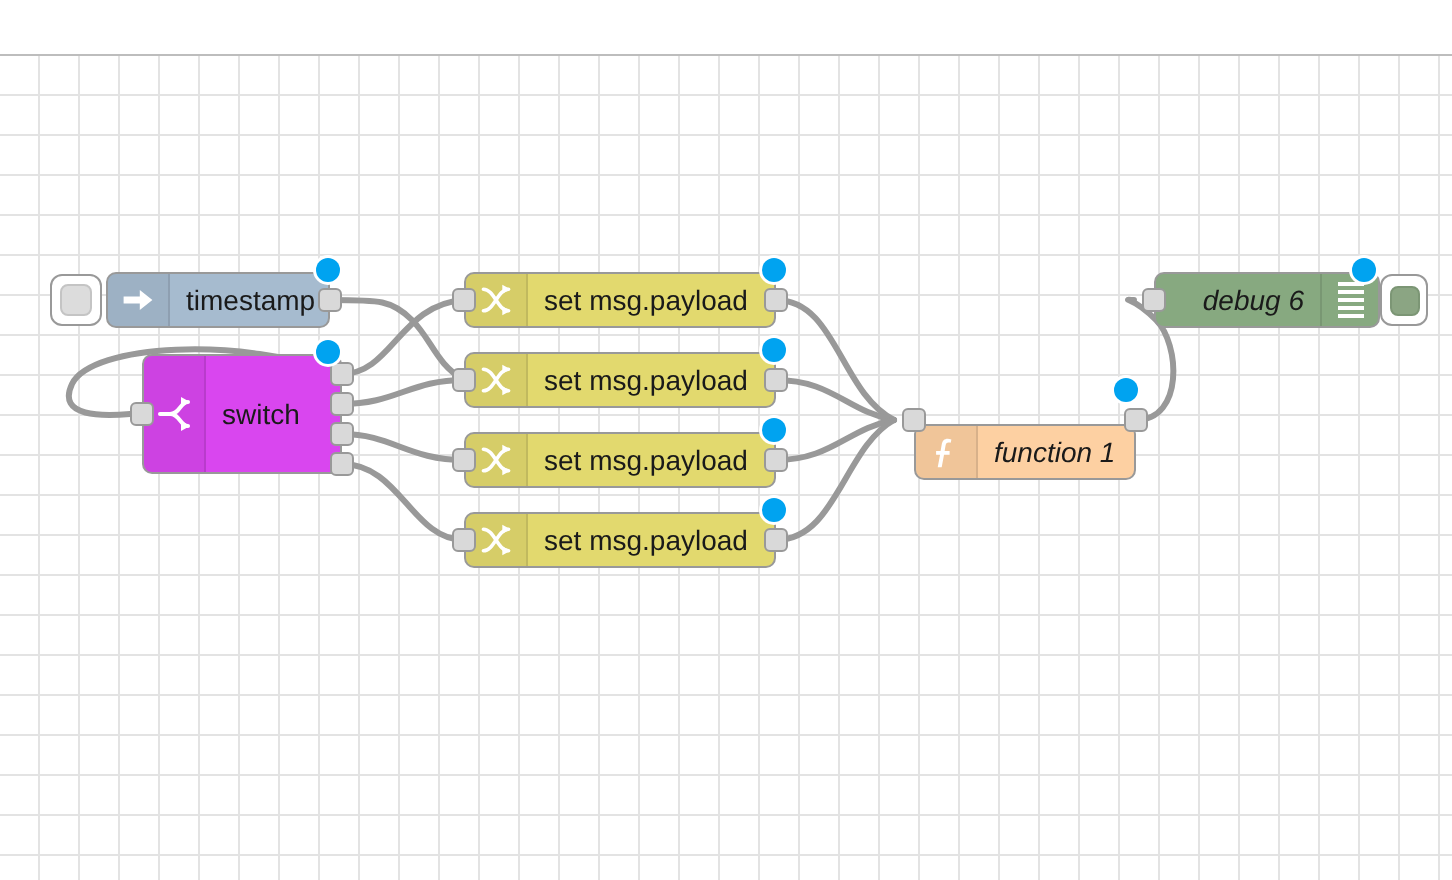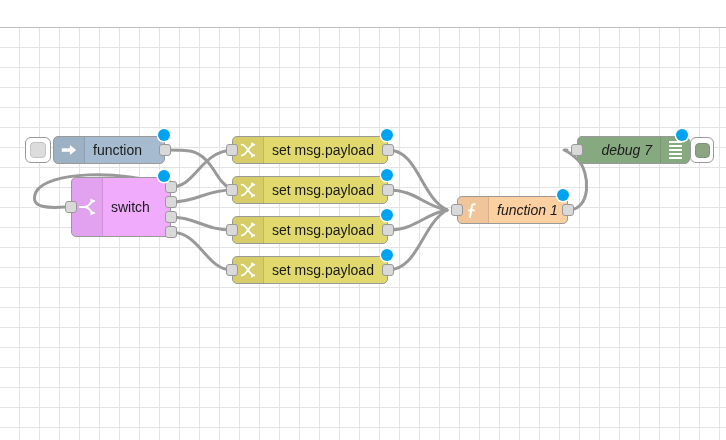--- a/index.html
+++ b/index.html
@@ -83,21 +83,21 @@
     font-size: 14px;
     color: #1a1a1a;
     white-space: nowrap;
     overflow: hidden;
   }
   .node-label-cell.italic { font-style: italic; }
   .node-label-cell.right  { justify-content: flex-end; }
 
   
   .n-inject   { background: #a6bbcf; }
-  .n-switch   { background: #f0abfc; }
+  .n-switch   { background: #d946ef; }
   .n-change   { background: #e2d96e; text-align: center; }
   .n-function { background: #fdd0a2; }
   .n-debug    { background: #87a980; }
 
   
   .port {
     position: absolute;
     width: 12px;
     height: 12px;
     box-sizing: border-box;
@@ -218,21 +218,21 @@
   <div class="inject-button" style="left:25px; top:137px;">
     <span class="inner"></span>
   </div>
 
   <div class="node n-inject" id="node-inject" style="left:53px; top:136px; width:112px; height:28px;">
     <div class="node-icon-cell">
       <svg class="icon-svg" width="18" height="18" viewBox="0 0 20 20" aria-hidden="true">
         <path d="M2 8 h9 V4.5 L18 10 L11 15.5 V12 H2 Z" fill="#ffffff"></path>
       </svg>
     </div>
-    <div class="node-label-cell">function</div>
+    <div class="node-label-cell">timestamp</div>
   </div>
   <div class="port" style="left:159px; top:144px;"></div>
   <div class="status-dot" style="left:158px; top:129px;"></div>
 
   <div class="node n-switch" id="node-switch" style="left:71px; top:177px; width:100px; height:60px;">
     <div class="node-icon-cell">
       <svg class="icon-svg" width="20" height="20" viewBox="0 0 20 20" aria-hidden="true">
         <g stroke="#ffffff" stroke-width="2" fill="none" stroke-linecap="round">
           <path d="M3 10 H8"></path>
           <path d="M8 10 C13 10 13 4 17 4"></path>
@@ -312,34 +312,34 @@
         <path d="M13.5 1.5 L18 4 L13.5 6.5 Z" fill="#ffffff"></path>
         <path d="M13.5 13.5 L18 16 L13.5 18.5 Z" fill="#ffffff"></path>
       </svg>
     </div>
     <div class="node-label-cell">set msg.payload</div>
   </div>
   <div class="port" style="left:226px; top:264px;"></div>
   <div class="port" style="left:382px; top:264px;"></div>
   <div class="status-dot" style="left:381px; top:249px;"></div>
 
-  <div class="node n-function" style="left:457px; top:196px; width:111px; height:28px;">
+  <div class="node n-function" style="left:457px; top:212px; width:111px; height:28px;">
     <div class="node-icon-cell">
       <svg class="icon-svg" width="18" height="18" viewBox="0 0 20 20" aria-hidden="true">
         <path d="M13 3 C10 2 8 3 7.6 6 L7 9.5 H4.5 V11.5 H6.7 L5.4 18.5 H7.6 L8.9 11.5 H12 V9.5 H9.25 L9.7 6.6 C9.95 4.8 10.9 4.3 12.6 4.9 Z" fill="#ffffff"></path>
       </svg>
     </div>
     <div class="node-label-cell italic">function 1</div>
   </div>
   <div class="port" style="left:451px; top:204px;"></div>
   <div class="port" style="left:562px; top:204px;"></div>
   <div class="status-dot" style="left:557px; top:189px;"></div>
 
   <div class="node n-debug" style="left:577px; top:136px; width:113px; height:28px;">
-    <div class="node-label-cell italic right">debug 7</div>
+    <div class="node-label-cell italic right">debug 6</div>
     <div class="debug-lines">
       <span></span>
         <span></span>
         <span></span>
         <span></span>
         <span></span>
     </div>
   </div>
   <div class="port" style="left:571px; top:144px;"></div>
   <div class="status-dot" style="left:676px; top:129px;"></div>

